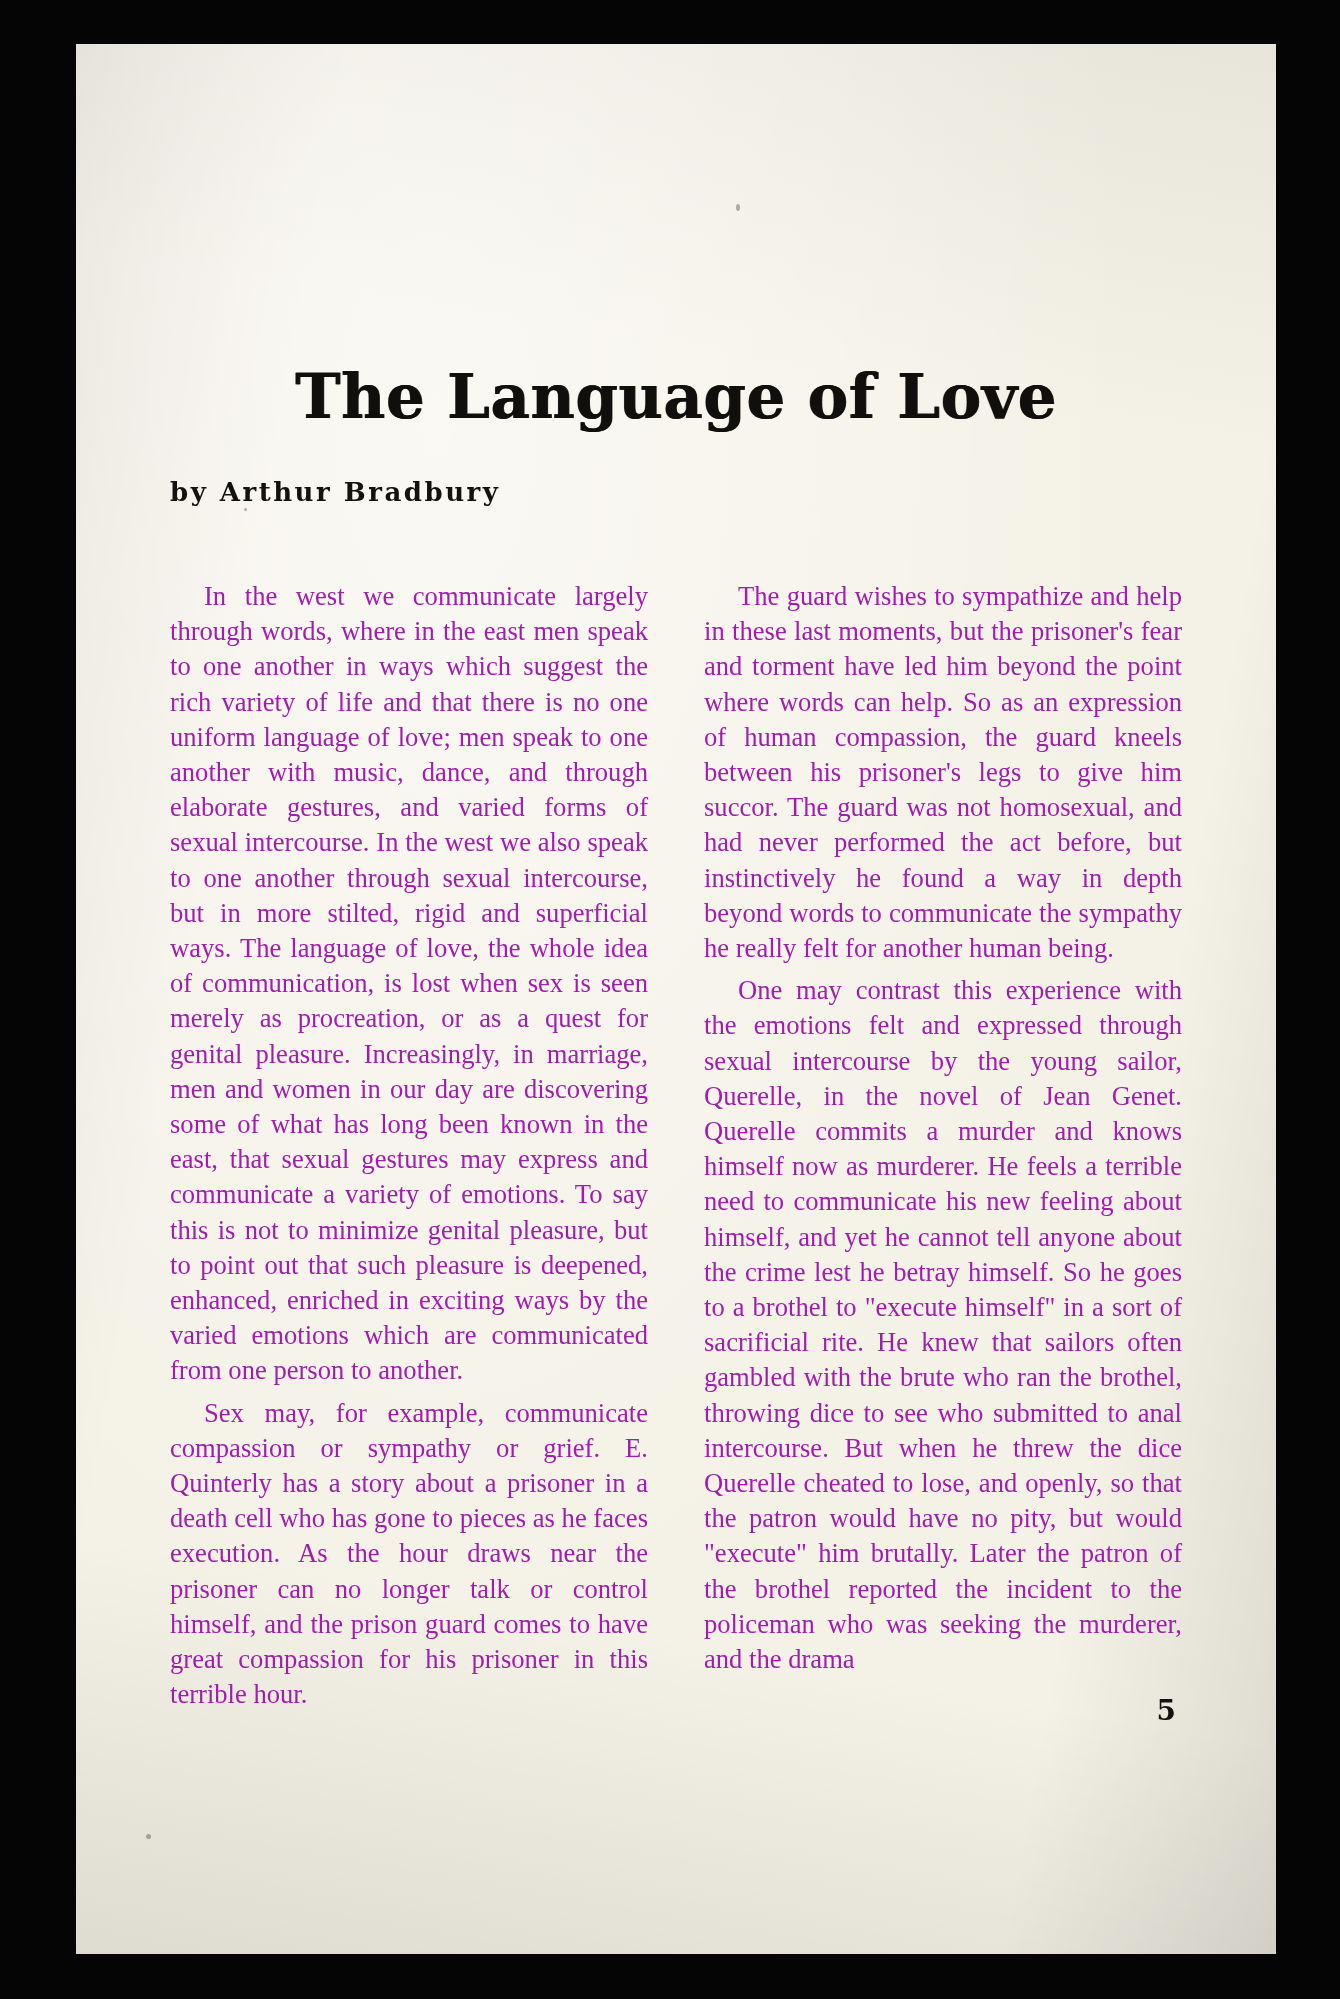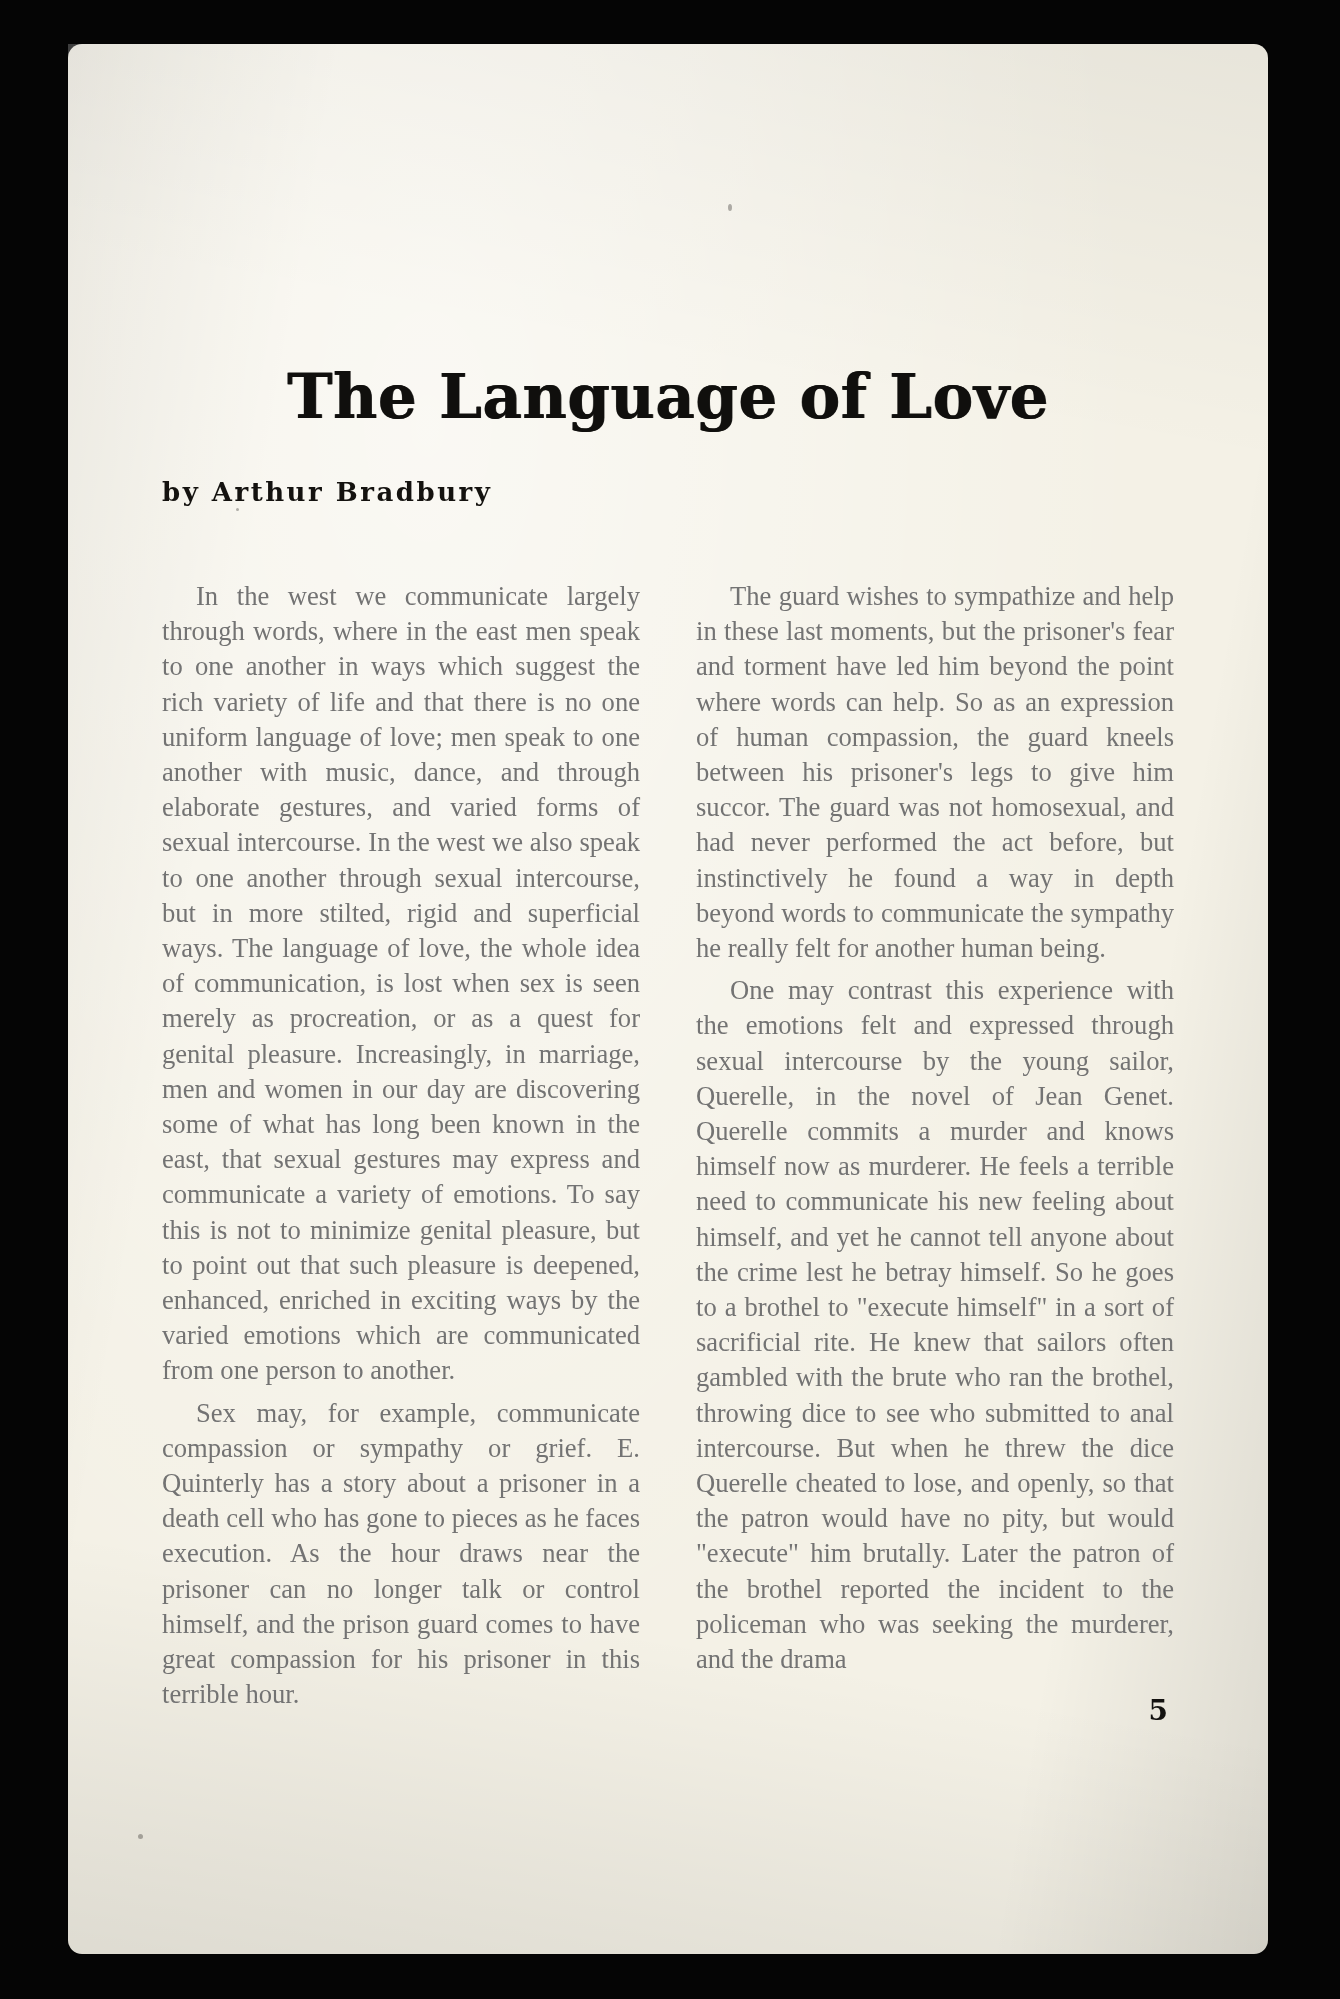--- a/index.html
+++ b/index.html
@@ -14,27 +14,26 @@
     font-family: "Liberation Serif", serif;
   }
   #page-wrap {
     position: relative;
     width: 1340px;
     height: 1999px;
     background: #050505;
   }
   .scan-page {
     position: absolute;
-    left: 68px;
+    left: 76px;
     top: 44px;
     width: 1200px;
     height: 1910px;
     background: #f4f1e6;
     box-shadow: 0 0 1px #000;
-    border-radius: 14px;
   }
   
   .paper-shade {
     position: absolute;
     inset: 0;
     background:
       radial-gradient(ellipse at 30% 20%, rgba(255,255,255,0.55), rgba(255,255,255,0) 60%),
       linear-gradient(100deg, rgba(0,0,0,0.07) 0%, rgba(0,0,0,0) 18%, rgba(0,0,0,0) 82%, rgba(0,0,0,0.10) 100%),
       linear-gradient(190deg, rgba(0,0,0,0.05) 0%, rgba(0,0,0,0) 20%, rgba(0,0,0,0) 80%, rgba(0,0,0,0.09) 100%);
     pointer-events: none;
@@ -84,21 +83,21 @@
   .col {
     width: 478px;
   }
   .col p {
     margin: 0;
     text-align: justify;
     text-justify: inter-word;
     font-family: "Liberation Serif", serif;
     font-size: 26.6px;
     line-height: 35.2px;
-    color: #737373;
+    color: #a21caf;
     text-indent: 34px;
     hyphens: none;
   }
   .col p + p {
     margin-top: 7px;
   }
   .page-number {
     position: absolute;
     right: 6px;
     top: 1650px;

